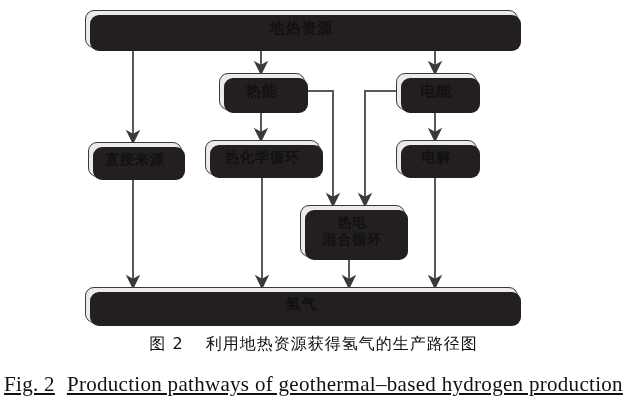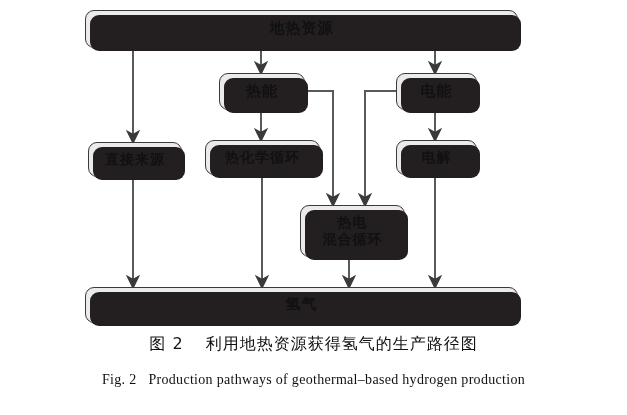--- a/index.html
+++ b/index.html
@@ -62,22 +62,23 @@
   #cap-cn{
     top:334px;
     font-family:"DejaVu Sans","Liberation Sans",sans-serif;
     font-size:16px;
     letter-spacing:1px;
   }
   #cap-cn .lead{margin-right:22px;}
   #cap-en{
     top:372px;
     font-family:"Liberation Serif","DejaVu Serif",serif;
-    font-size:14px;
+    font-size:21px;
     letter-spacing:.3px;
+    text-decoration:underline;
   }
   #cap-en .lead{margin-right:12px;}
 </style>
 </head>
 <body>
 
 <div id="stage">
 
   <svg id="wires" viewBox="0 0 627 415" width="627" height="415">
     <defs>

